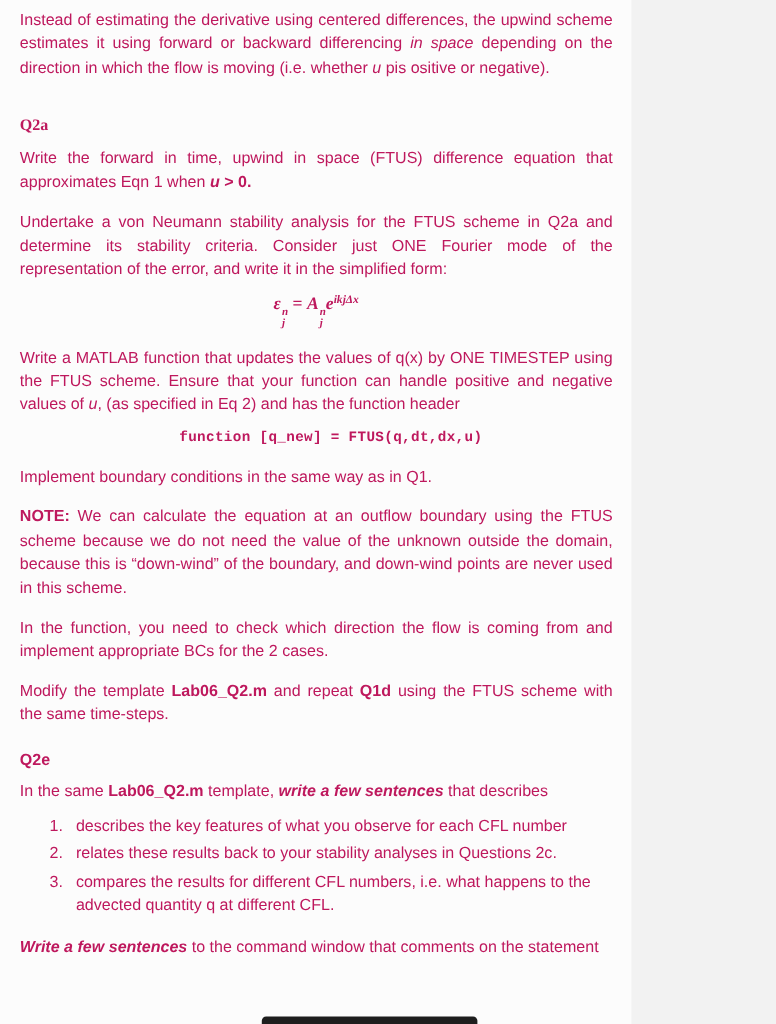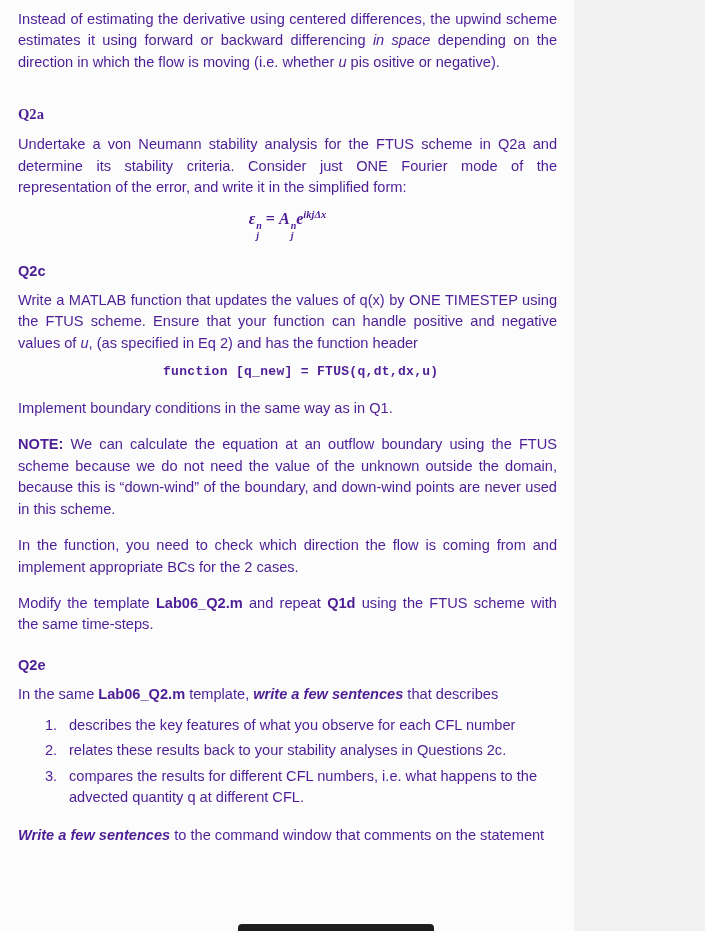--- a/index.html
+++ b/index.html
@@ -6,21 +6,21 @@
   body {
     width:705px; height:931px;
     background:#f2f2f2;
     font-family:"Liberation Sans", sans-serif;
   }
   .page {
     position:relative;
     width:574px; height:931px;
     box-sizing:border-box;
     background:#fcfcfc;
-    color:#4c1d95;
+    color:#be185d;
     padding:9px 17px 0 18px;
     overflow:hidden;
   }
   .para {
     font-size:14.6px;
     line-height:1.47;
     text-align:justify;
     margin:0 0 15px 0;
   }
   .qhead {
@@ -90,34 +90,34 @@
   }
 </style>
 </head>
 <body>
 
 <div class="page">
 
   <p class="para"><span>Instead of estimating the derivative using centered differences, the upwind scheme estimates it using forward or backward differencing </span><span style="font-style: italic;">in space</span><span> depending on the direction in which the flow is moving (i.e. whether </span><span style="font-style: italic;">u</span><span> pis ositive or negative).</span></p>
 
   <div class="qhead first">Q2a</div>
+  <p class="para"><span>Write the forward in time, upwind in space (FTUS) difference equation that approximates Eqn 1 when </span><span style="font-weight: 700; font-style: italic;">u</span><span style="font-weight: 700;"> &gt; 0.</span></p>
 
   <p class="para tight"><span>Undertake a von Neumann stability analysis for the FTUS scheme in Q2a and determine its stability criteria.  Consider just ONE Fourier mode of the representation of the error, and write it in the simplified form:</span></p>
 
   <div class="formula-row">
     <span class="math"><span class="mi">ε</span><span class="ss">
           <sup>n</sup>
           <sub>j</sub>
         </span><span class="mo">=</span><span class="mi">A</span><span class="ss">
           <sup>n</sup>
           <sub>j</sub>
         </span><span class="mi">e</span><sup class="mexp">ikjΔx</sup></span>
   </div>
 
-  <div class="qhead">Q2c</div>
   <p class="para tight"><span>Write a MATLAB function that updates the values of </span><span style="">q(x)</span><span> by ONE TIMESTEP using the FTUS scheme. Ensure that your function can handle positive and negative values of </span><span style="font-style: italic;">u</span><span>, (as specified in Eq 2) and has the function header</span></p>
 
   <div class="code">function [q_new] = FTUS(q,dt,dx,u)</div>
 
   <p class="para"><span>Implement boundary conditions in the same way as in Q1.</span></p>
   <p class="para"><span style="font-weight: 700;">NOTE:</span><span> We can calculate the equation at an outflow boundary using the FTUS scheme because we do not need the value of the unknown outside the domain, because this is “down-wind” of the boundary, and down-wind points are never used in this scheme.</span></p>
   <p class="para"><span>In the function, you need to check which direction the flow is coming from and implement appropriate BCs for the 2 cases.</span></p>
 
   <p class="para"><span style="font-weight: 400; margin-top: 10px;">Modify</span><span> the template </span><span style="font-weight: 700;">Lab06_Q2.m</span><span> and repeat </span><span style="font-weight: 700;">Q1d</span><span> using the FTUS scheme with the same time-steps.</span></p>
 

